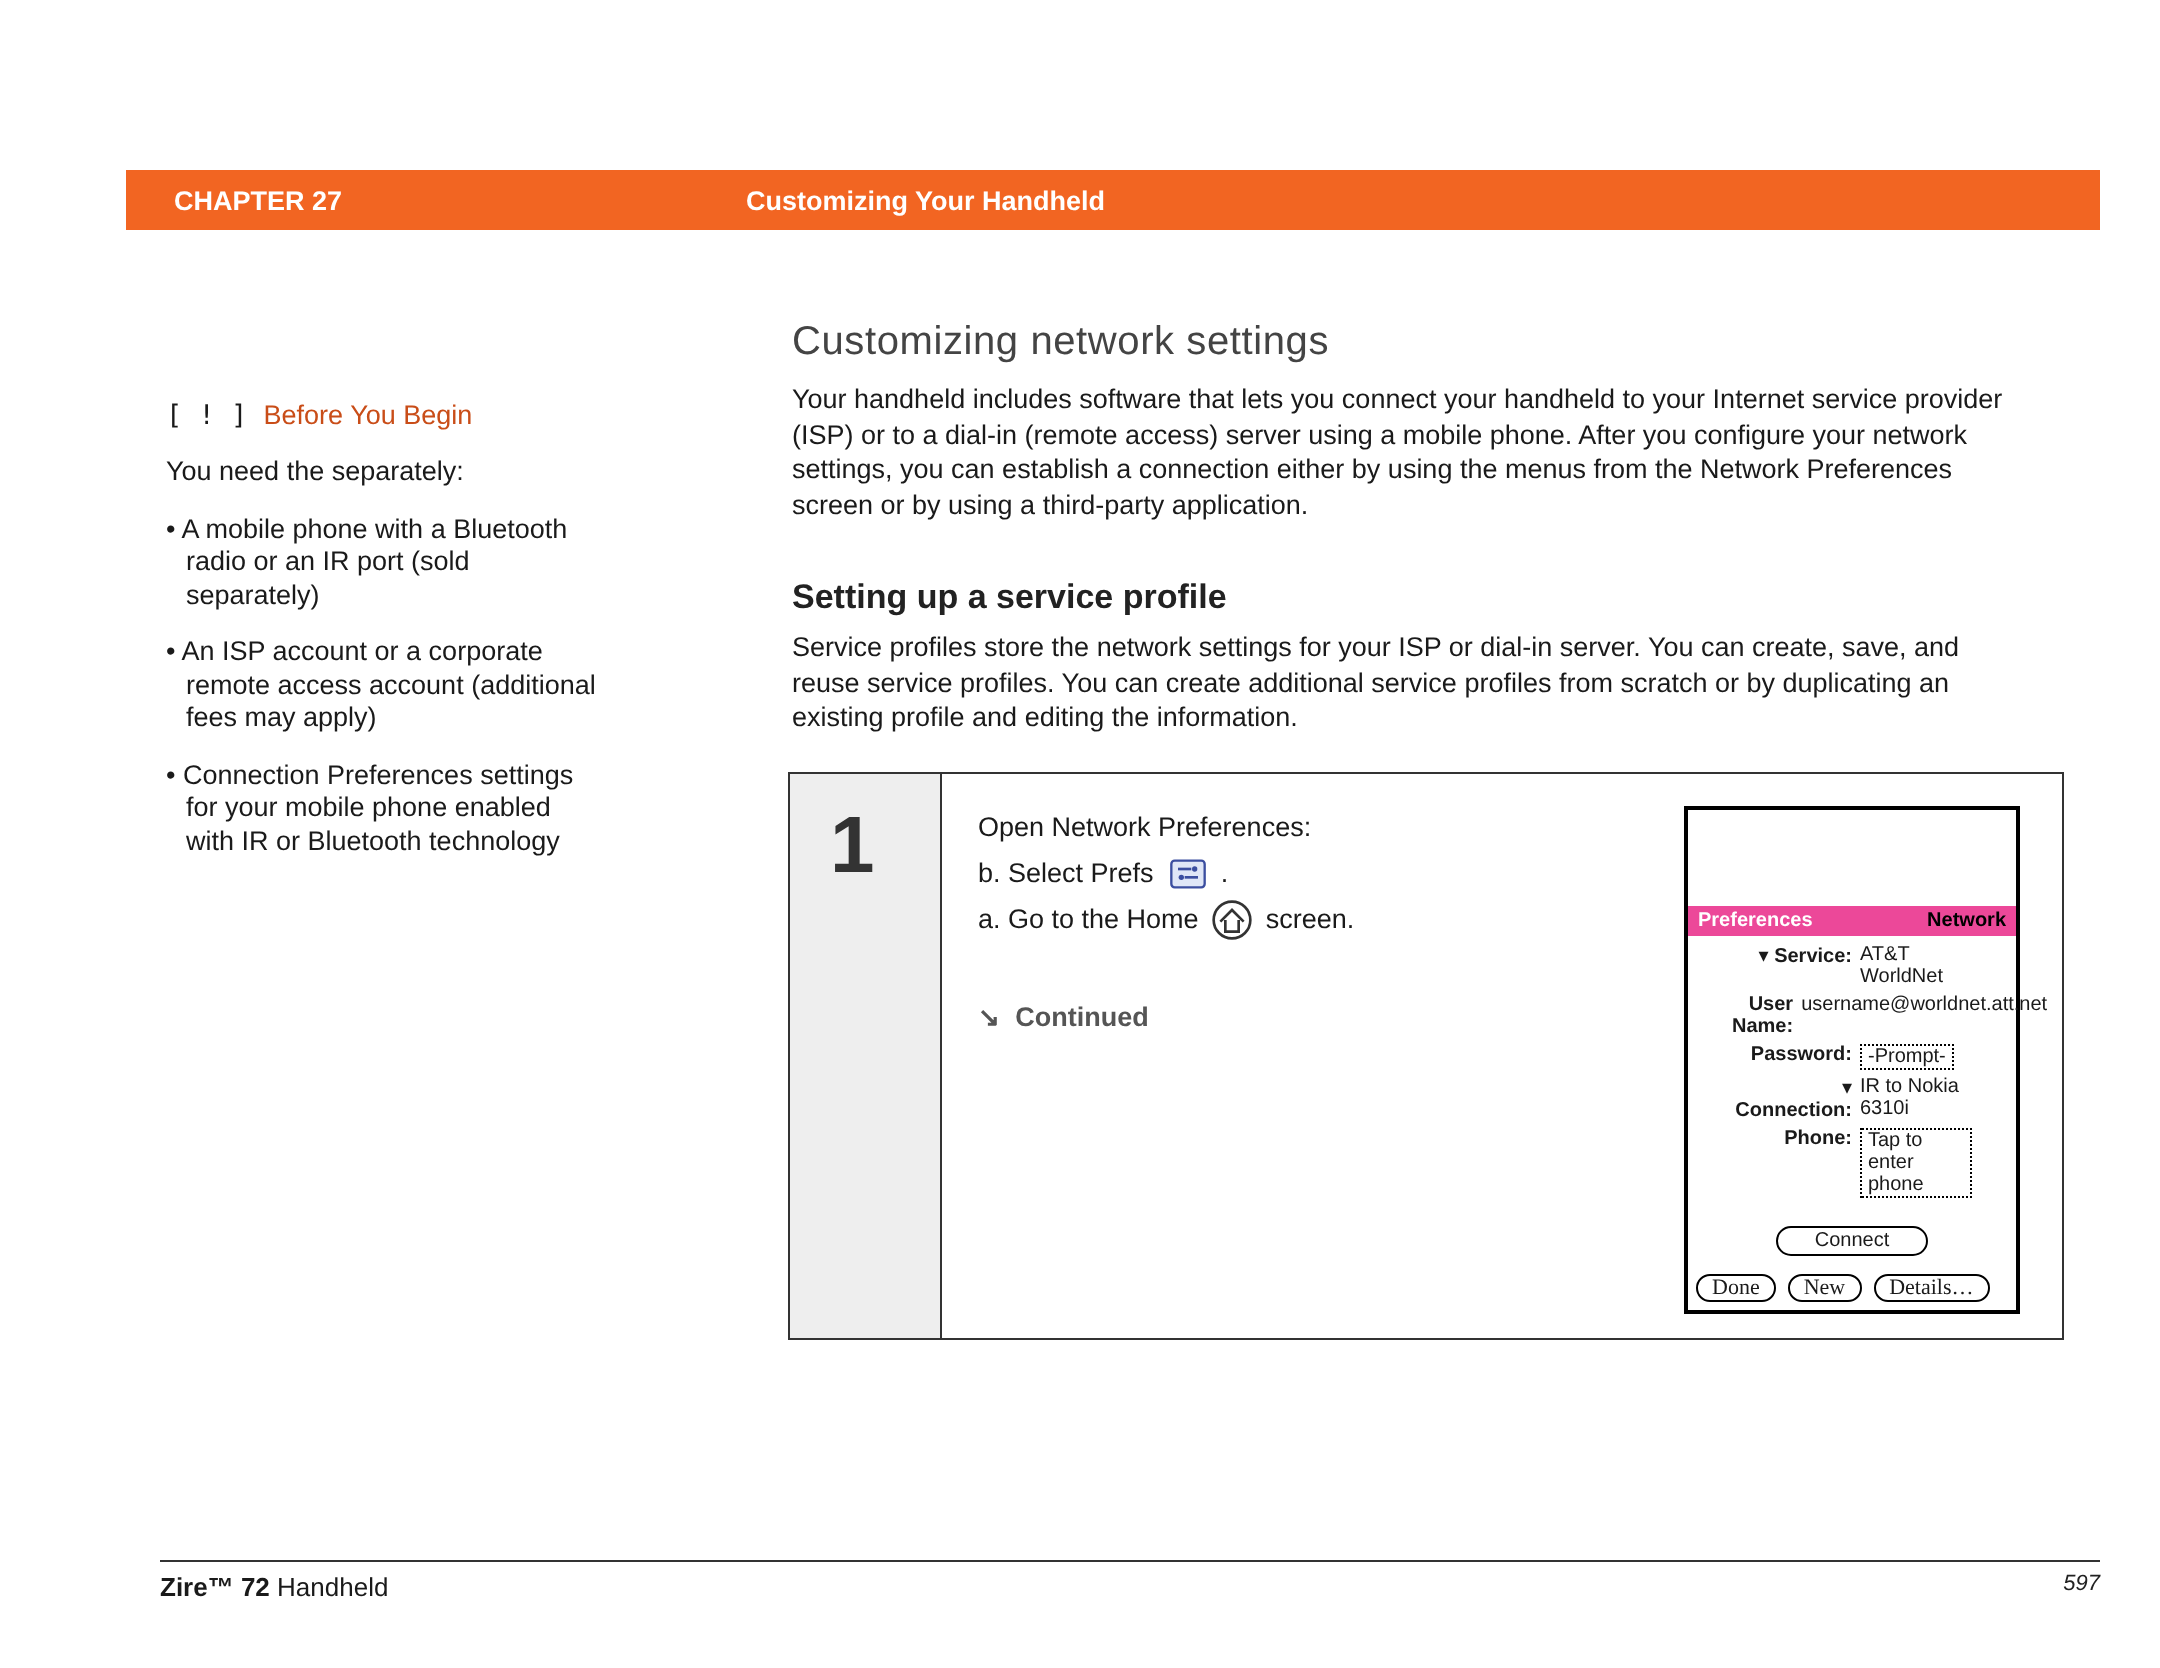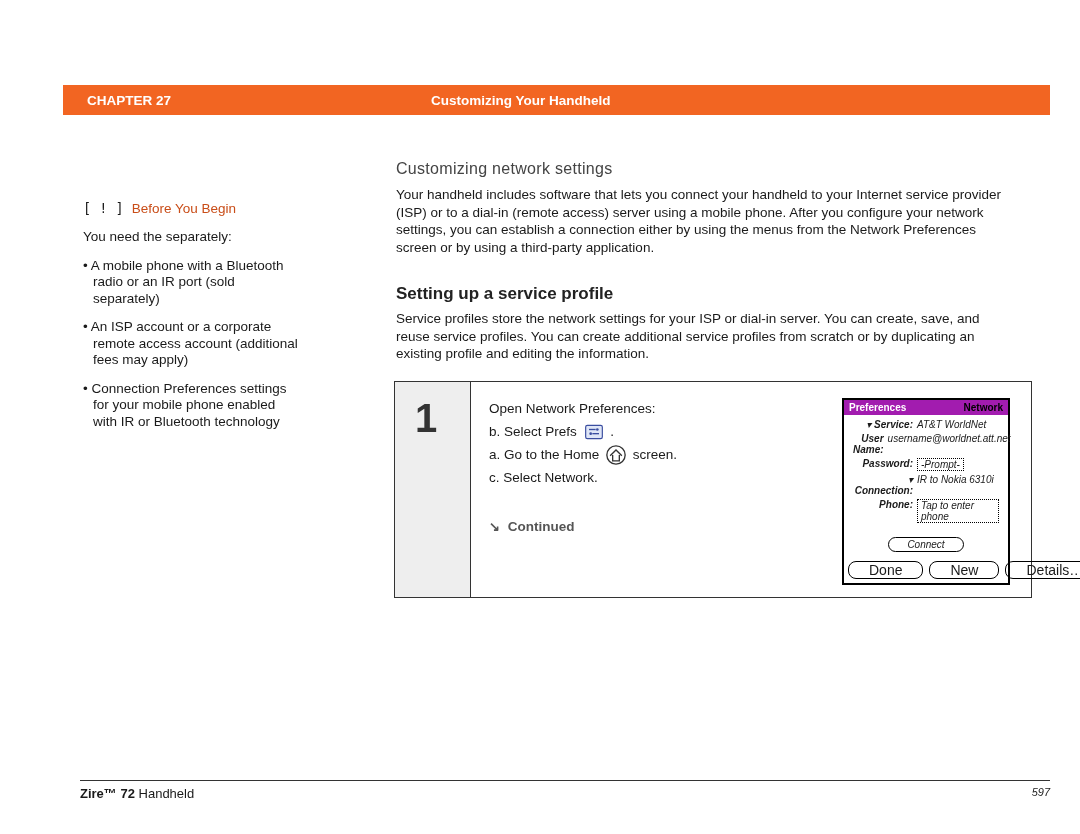--- a/index.html
+++ b/index.html
@@ -17,21 +17,21 @@
     position: absolute;
     left: 63px; right: 30px;
     top: 85px; height: 30px;
     background: #f26522;
     color: #fff;
     display: flex;
     align-items: center;
     font-weight: bold;
     font-size: 13.5px;
   }
-  .header-chapter { padding-left: 24px; width: 368px; }
+  .header-chapter { padding-left: 24px; width: 310px; }
   .header-title { }
 
   
   .sidebar {
     position: absolute;
     left: 83px; top: 200px;
     width: 215px;
     font-size: 13.5px;
     line-height: 1.22;
   }
@@ -49,21 +49,21 @@
   }
 
   
   .main {
     position: absolute;
     left: 396px; top: 160px;
     width: 620px;
   }
   h1 {
     font-weight: 300;
-    font-size: 16px;
+    font-size: 20px;
     color: #444;
     margin-bottom: 8px;
     letter-spacing: 0.3px;
   }
   .intro {
     font-size: 13.5px;
     line-height: 1.3;
     margin-bottom: 28px;
   }
   h2 {
@@ -124,29 +124,30 @@
 
   
   .palm-window {
     width: 168px;
     border: 2px solid #000;
     background: #fff;
     font-family: Verdana, Geneva, sans-serif;
     font-size: 10px;
   }
   .palm-titlebar {
-    background: #a21caf;
+    background: #ec4899;
     color: #fff;
     padding: 2px 5px;
     display: flex;
     justify-content: space-between;
     font-weight: bold;
+    margin-top: 48px;
   }
   .palm-titlebar .category { color: #000; font-weight: bold;}
-  .palm-body { padding: 4px 9px; font-style: italic; }
+  .palm-body { padding: 4px 22px; }
   .palm-row {
     display: flex;
     margin-bottom: 3px;
     align-items: flex-start;
   }
   .palm-label {
     width: 64px;
     text-align: right;
     font-weight: bold;
     padding-right: 4px;
@@ -166,22 +167,23 @@
     font-size: 10px;
   }
   .palm-bottom-buttons {
     display: flex;
     gap: 6px;
     padding: 3px 4px 4px;
   }
   .palm-small-btn {
     border: 1px solid #000;
     border-radius: 8px;
-    padding: 0 20px;
-    font-size: 14px;
+    padding: 0 7px;
+    font-size: 11px;
+    font-family: Liberation Serif, serif;
   }
 
   
   .footer {
     position: absolute;
     left: 80px; right: 30px;
     bottom: 33px;
     border-top: 1px solid #333;
     padding-top: 5px;
     display: flex;
@@ -242,21 +244,20 @@
       <div>
         <span>a.  Go to the Home</span>
         <span class="inline-icon icon-home">
           <svg viewBox="0 0 24 24">
               <circle cx="12" cy="12" r="11" fill="none" stroke="#333" stroke-width="1.6"></circle>
               <path d="M5 13 L12 6 L19 13 M8 12 v7 h8 v-7" fill="none" stroke="#333" stroke-width="1.6"></path>
             </svg>
         </span>
         <span>screen.</span>
       </div>
-      <div>c.  Select Network.</div>
       <div class="continued">
         <span class="continued-arrow">↘</span>
         <span>Continued</span>
       </div>
     </div>
 
     <div class="step-screenshot">
       <div class="palm-window">
         <div class="palm-titlebar">
           <span>Preferences</span>

